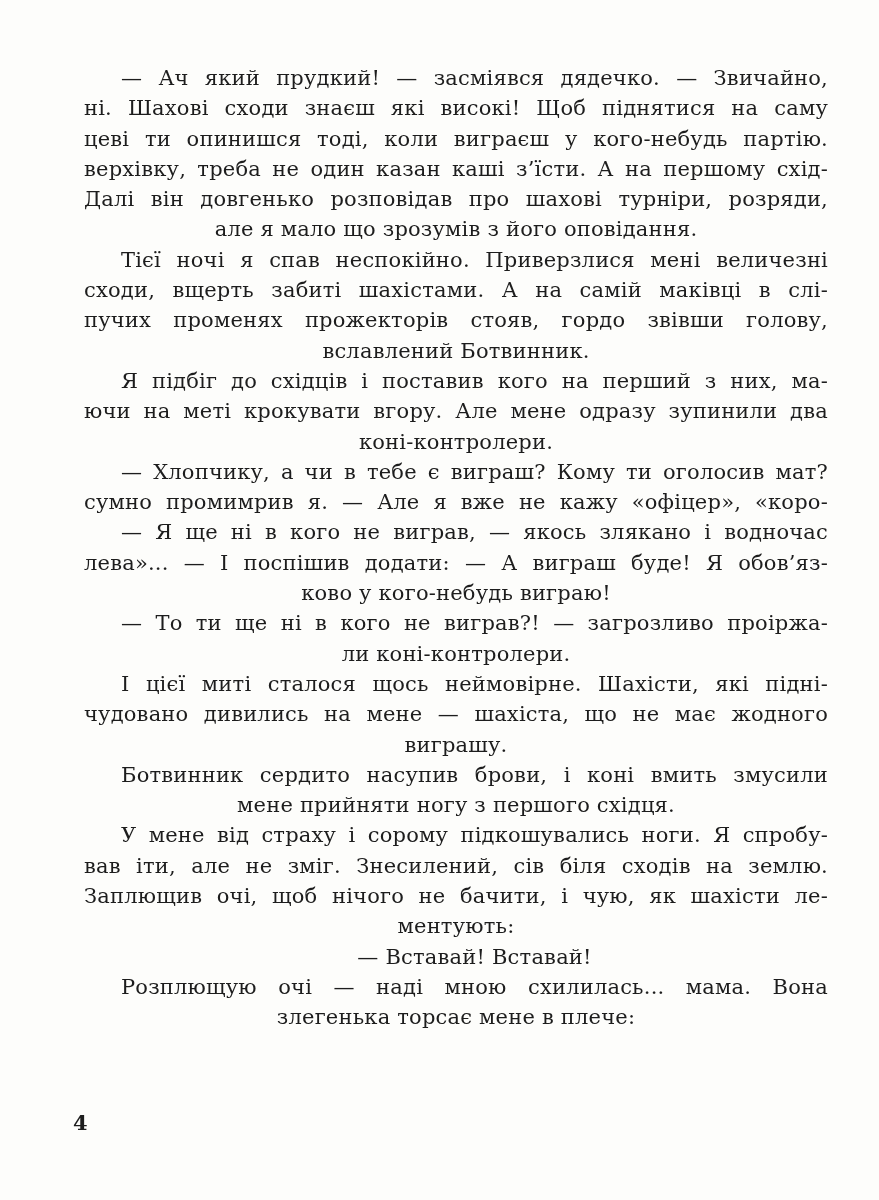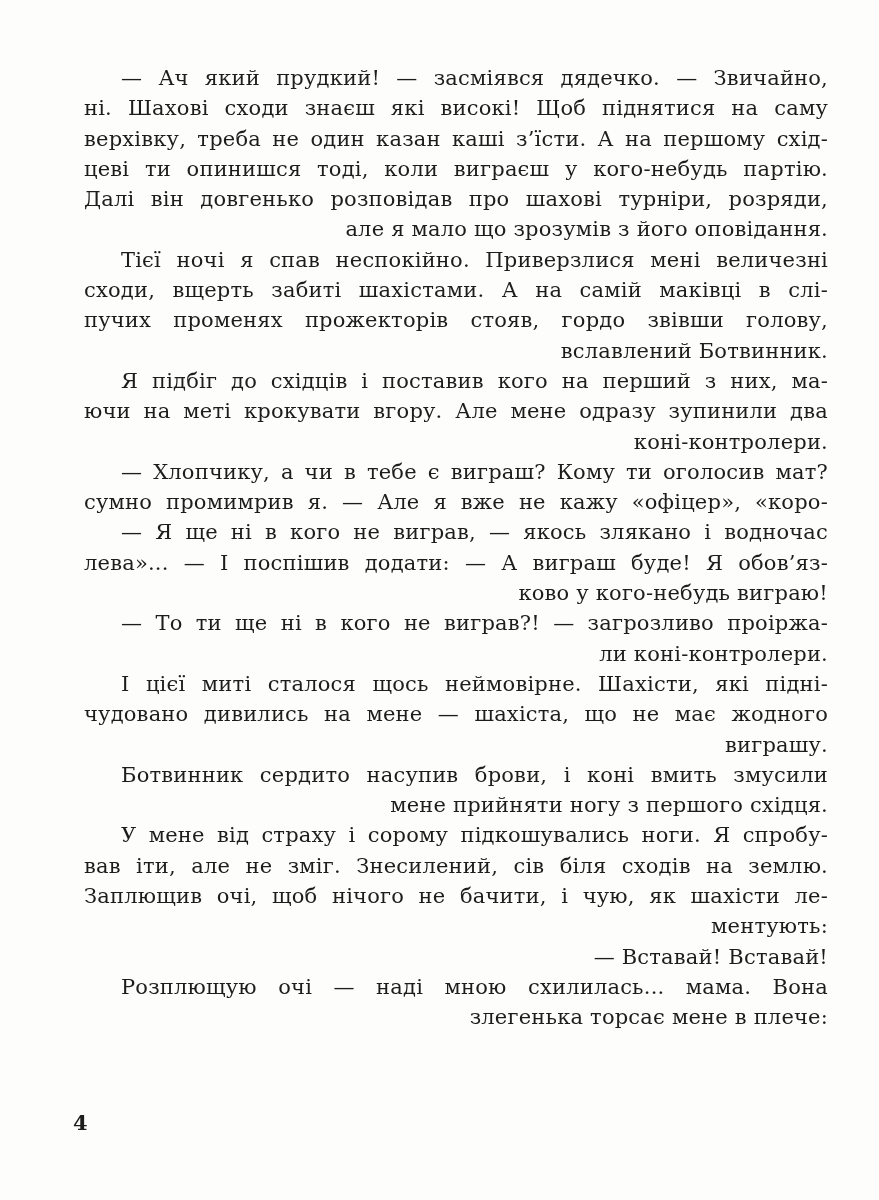--- a/index.html
+++ b/index.html
@@ -24,21 +24,21 @@
   }
   .para {
     margin: 0;
     padding: 0;
   }
   .line {
     font-size: 21px;
     line-height: 30.3px;
     letter-spacing: 0.2px;
     white-space: normal;
-    text-align: right;
+    text-align: center;
   }
   .fill {
     text-align: justify;
     text-align-last: justify;
   }
   .indent {
     padding-left: 37px;
   }
   .page-number {
     position: absolute;
@@ -51,22 +51,22 @@
 </style>
 </head>
 <body>
 
 <div class="page">
   <div class="text-block">
 
     <div class="para">
       <div class="line fill indent">— Ач який прудкий! — засміявся дядечко. — Звичайно,</div>
       <div class="line fill">ні. Шахові сходи знаєш які високі! Щоб піднятися на саму</div>
+      <div class="line fill">цеві ти опинишся тоді, коли виграєш у кого-небудь партію.</div>
       <div class="line fill">верхівку, треба не один казан каші з’їсти. А на першому схід-</div>
-      <div class="line fill">цеві ти опинишся тоді, коли виграєш у кого-небудь партію.</div>
       <div class="line fill">Далі він довгенько розповідав про шахові турніри, розряди,</div>
       <div class="line">але я мало що зрозумів з його оповідання.</div>
     </div>
 
     <div class="para">
       <div class="line fill indent">Тієї ночі я спав неспокійно. Приверзлися мені величезні</div>
       <div class="line fill">сходи, вщерть забиті шахістами. А на самій маківці в слі-</div>
       <div class="line fill">пучих променях прожекторів стояв, гордо звівши голову,</div>
       <div class="line">вславлений Ботвинник.</div>
     </div>

